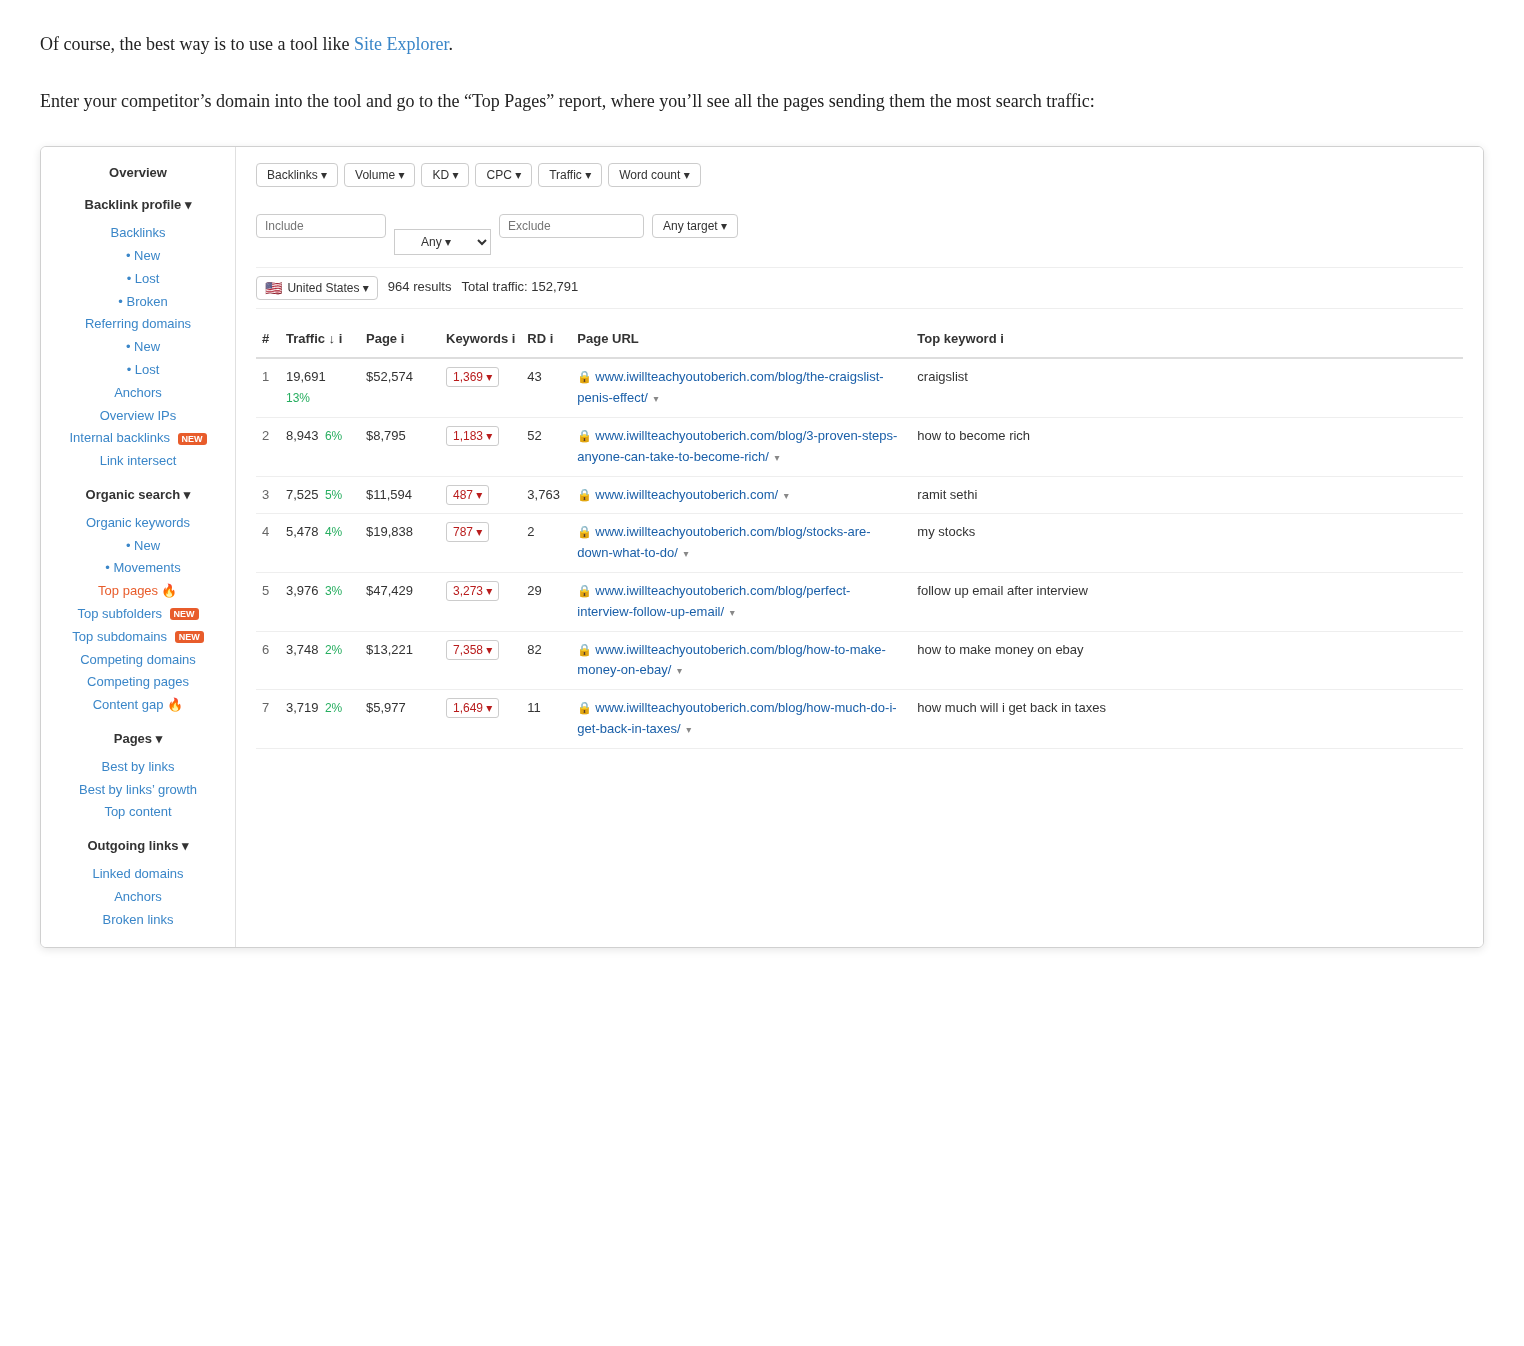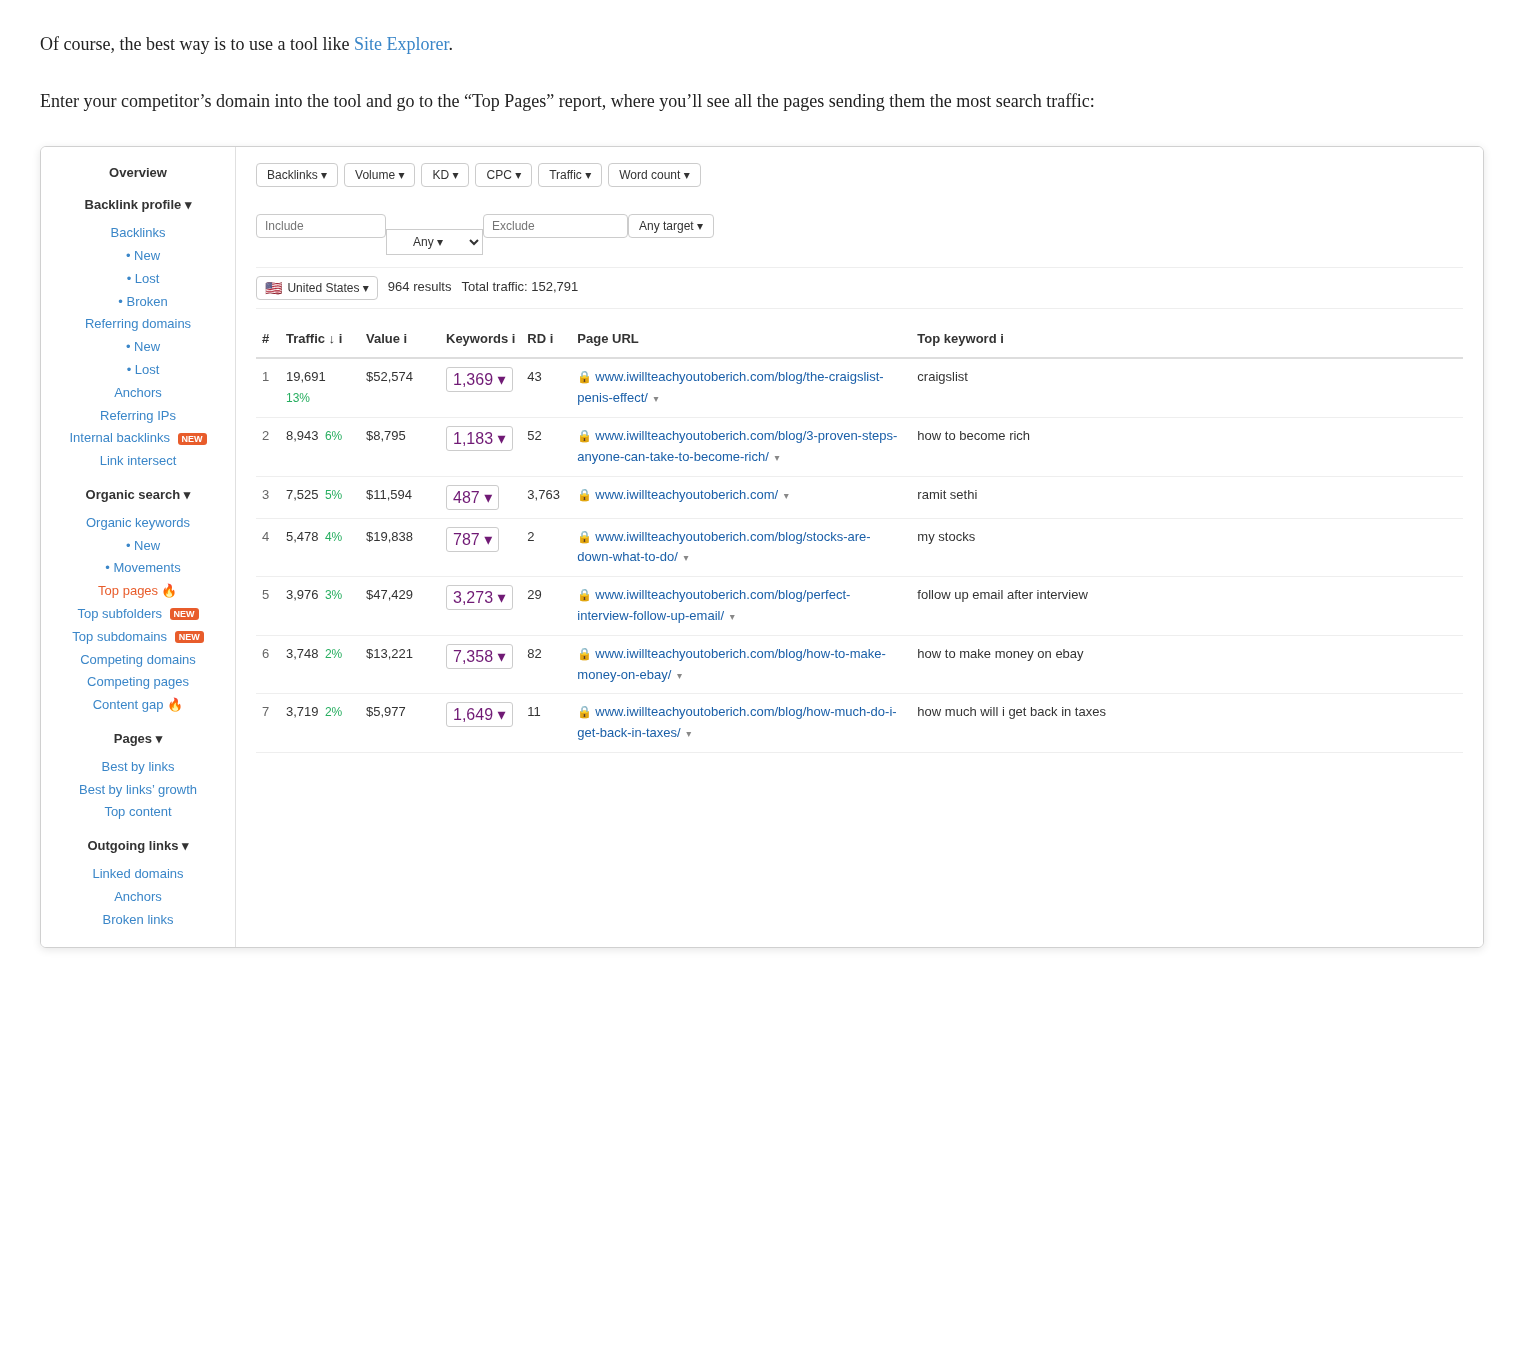--- a/index.html
+++ b/index.html
@@ -125,21 +125,21 @@
       font-size: 12px;
       color: #333;
       display: flex;
       align-items: center;
       gap: 4px;
     }
 
     
     .include-row {
       display: flex;
-      gap: 0;
+      gap: 8px;
       align-items: center;
       margin-bottom: 12px;
     }
     .include-input {
       border: 1px solid #ccc;
       padding: 4px 8px;
       border-radius: 4px;
       font-size: 12px;
       color: #aaa;
       width: 130px;
@@ -235,22 +235,22 @@
     .url-domain { color: #1a5fa8; font-weight: 500; }
     .url-path { color: #1a5fa8; }
     .url-dropdown { color: #888; font-size: 10px; margin-left: 2px; cursor: pointer; }
 
     .kw-dropdown {
       border: 1px solid #ccc;
       background: #fff;
       padding: 2px 6px;
       border-radius: 3px;
       cursor: pointer;
-      font-size: 16px;
-      color: #701a75;
+      font-size: 12px;
+      color: #b91c1c;
       white-space: nowrap;
     }
 
     .top-kw-text { color: #333; font-size: 13px; }
   </style>
 </head>
 <body>
 
 <p class="intro-text">
   <span>Of course, the best way is to use a tool like </span><a class="link-orange">Site Explorer</a><span>.</span>
@@ -267,21 +267,21 @@
     <a class="link-blue">Backlinks</a>
     <a class="sub-item">• <span>New</span></a>
     <a class="sub-item">• <span>Lost</span></a>
     <a class="sub-item">• <span>Broken</span></a>
 
     <a class="link-blue">Referring domains</a>
     <a class="sub-item">• <span>New</span></a>
     <a class="sub-item">• <span>Lost</span></a>
 
     <a class="link-blue">Anchors</a>
-    <a class="link-blue">Referring IPs</a>
+    <a class="link-blue">Overview IPs</a>
     <a class="link-blue">
       <span>Internal backlinks</span>
       <span class="badge-new">NEW</span>
     </a>
     <a class="link-blue">Link intersect</a>
 
     <div class="section-header">Organic search ▾</div>
     <a class="link-blue">Organic keywords</a>
     <a class="sub-item">• <span>New</span></a>
     <a class="sub-item">• <span>Movements</span></a>
@@ -342,21 +342,21 @@
       </button>
       <span class="results-text">964 results</span>
       <span class="traffic-text">Total traffic: 152,791</span>
     </div>
 
     <table class="data-table">
       <thead>
         <tr>
           <th class="col-num">#</th>
           <th class="col-traffic">Traffic ↓ i</th>
-          <th class="col-value">Value i</th>
+          <th class="col-value">Page i</th>
           <th class="col-keywords">Keywords i</th>
           <th class="col-rd">RD i</th>
           <th class="col-url">Page URL</th>
           <th class="col-topkw">Top keyword i</th>
         </tr>
       </thead>
       <tbody id="table-body">
       <tr>
             <td class="col-num">1</td>
             <td class="col-traffic"><span>19,691</span><span class="traffic-pct"> 13%</span></td>

